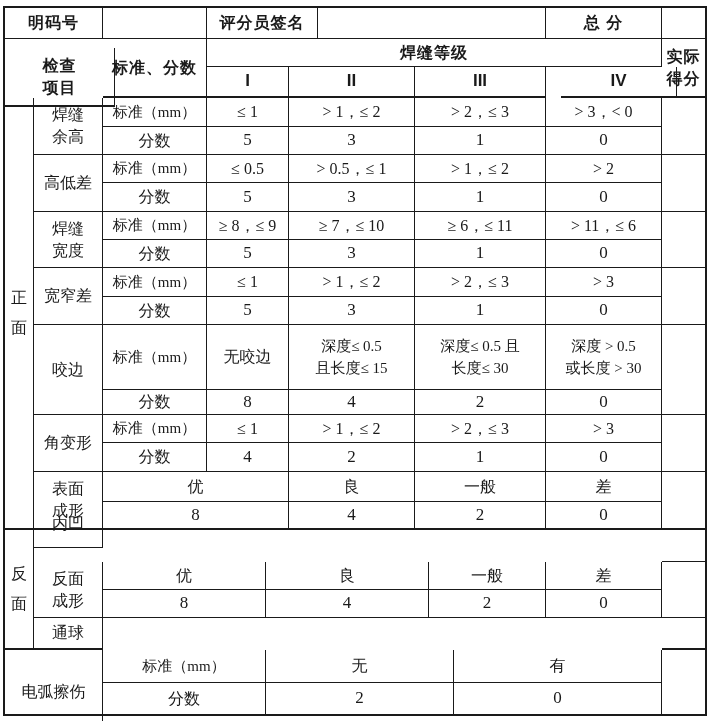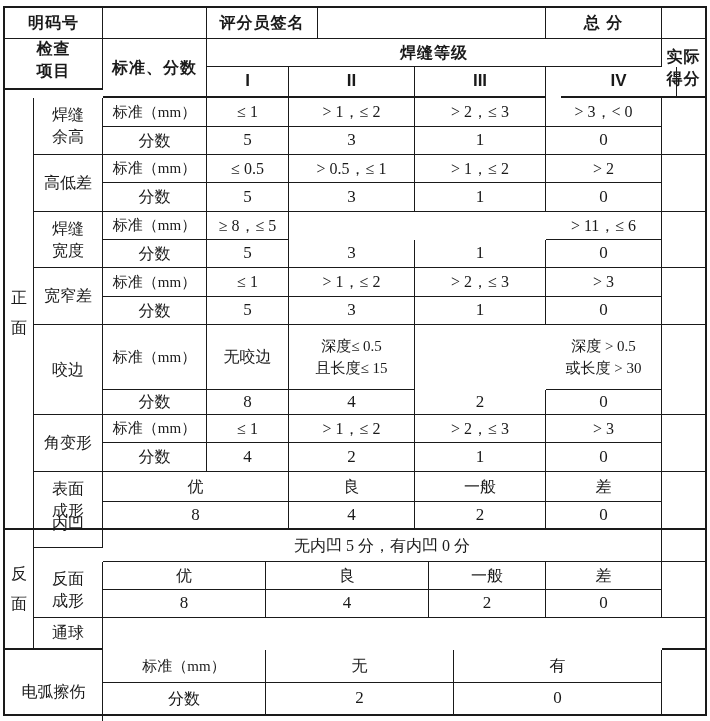--- a/index.html
+++ b/index.html
@@ -23,21 +23,21 @@
 
 <div class="sheet">
 
   <div class="cell hd" style="left:0;top:0;width:98px;height:31px">明码号</div>
   <div class="cell" style="left:98px;top:0;width:104px;height:31px"></div>
   <div class="cell hd" style="left:202px;top:0;width:111px;height:31px">评分员签名</div>
   <div class="cell" style="left:313px;top:0;width:228px;height:31px"></div>
   <div class="cell hd" style="left:541px;top:0;width:116px;height:31px">总 分</div>
   <div class="cell nr" style="left:657px;top:0;width:43px;height:31px"></div>
 
-  <div class="cell hd bb2" style="left:0;top:23px;width:98px;height:59px">检查
+  <div class="cell hd bb2" style="left:0;top:40px;width:110px;height:59px">检查
 项目</div>
   <div class="cell hd bb2" style="left:98px;top:31px;width:104px;height:59px">标准、分数</div>
   <div class="cell hd" style="left:202px;top:31px;width:455px;height:28px">焊缝等级</div>
   <div class="cell rom bb2" style="left:202px;top:59px;width:82px;height:31px">I</div>
   <div class="cell rom bb2" style="left:410px;top:59px;width:131px;height:31px">III</div>
   <div class="cell rom bb2" style="left:284px;top:59px;width:126px;height:31px">II</div>
   <div class="cell rom bb2" style="left:556px;top:59px;width:116px;height:31px">IV</div>
   <div class="cell hd bb2 nr" style="left:657px;top:31px;width:43px;height:59px">实际
 得分</div>
 
@@ -69,21 +69,23 @@
   <div class="cell" style="left:98px;top:175px;width:104px;height:29px">分数</div>
   <div class="cell num" style="left:202px;top:175px;width:82px;height:29px">5</div>
   <div class="cell num" style="left:284px;top:175px;width:126px;height:29px">3</div>
   <div class="cell num" style="left:410px;top:175px;width:131px;height:29px">1</div>
   <div class="cell num" style="left:541px;top:175px;width:116px;height:29px">0</div>
   <div class="cell nr" style="left:657px;top:147px;width:43px;height:57px"></div>
 
   <div class="cell" style="left:29px;top:204px;width:69px;height:56px">焊缝
 宽度</div>
   <div class="cell small" style="left:98px;top:204px;width:104px;height:28px">标准（mm）</div>
-  <div class="cell" style="left:202px;top:204px;width:82px;height:28px">≥ 8，≤ 5</div>
+  <div class="cell" style="left:202px;top:204px;width:82px;height:28px">≥ 8，≤ 9</div>
+  <div class="cell" style="left:284px;top:204px;width:126px;height:28px">≥ 7，≤ 10</div>
+  <div class="cell" style="left:410px;top:204px;width:131px;height:28px">≥ 6，≤ 11</div>
   <div class="cell" style="left:541px;top:204px;width:116px;height:28px">&gt; 11，≤ 6</div>
   <div class="cell" style="left:98px;top:232px;width:104px;height:28px">分数</div>
   <div class="cell num" style="left:202px;top:232px;width:82px;height:28px">5</div>
   <div class="cell num" style="left:284px;top:232px;width:126px;height:28px">3</div>
   <div class="cell num" style="left:410px;top:232px;width:131px;height:28px">1</div>
   <div class="cell num" style="left:541px;top:232px;width:116px;height:28px">0</div>
   <div class="cell nr" style="left:657px;top:204px;width:43px;height:56px"></div>
 
   <div class="cell" style="left:29px;top:260px;width:69px;height:57px">宽窄差</div>
   <div class="cell small" style="left:98px;top:260px;width:104px;height:29px">标准（mm）</div>
@@ -96,20 +98,22 @@
   <div class="cell num" style="left:284px;top:289px;width:126px;height:28px">3</div>
   <div class="cell num" style="left:410px;top:289px;width:131px;height:28px">1</div>
   <div class="cell num" style="left:541px;top:289px;width:116px;height:28px">0</div>
   <div class="cell nr" style="left:657px;top:260px;width:43px;height:57px"></div>
 
   <div class="cell" style="left:29px;top:317px;width:69px;height:90px">咬边</div>
   <div class="cell small" style="left:98px;top:317px;width:104px;height:65px">标准（mm）</div>
   <div class="cell" style="left:202px;top:317px;width:82px;height:65px">无咬边</div>
   <div class="cell small" style="left:284px;top:317px;width:126px;height:65px">深度≤ 0.5
 且长度≤ 15</div>
+  <div class="cell small" style="left:410px;top:317px;width:131px;height:65px">深度≤ 0.5 且
+长度≤ 30</div>
   <div class="cell small" style="left:541px;top:317px;width:116px;height:65px">深度 &gt; 0.5
 或长度 &gt; 30</div>
   <div class="cell" style="left:98px;top:382px;width:104px;height:25px">分数</div>
   <div class="cell num" style="left:202px;top:382px;width:82px;height:25px">8</div>
   <div class="cell num" style="left:284px;top:382px;width:126px;height:25px">4</div>
   <div class="cell num" style="left:410px;top:382px;width:131px;height:25px">2</div>
   <div class="cell num" style="left:541px;top:382px;width:116px;height:25px">0</div>
   <div class="cell nr" style="left:657px;top:317px;width:43px;height:90px"></div>
 
   <div class="cell" style="left:29px;top:407px;width:69px;height:57px">角变形</div>
@@ -131,21 +135,20 @@
   <div class="cell" style="left:284px;top:464px;width:126px;height:30px">良</div>
   <div class="cell" style="left:410px;top:464px;width:131px;height:30px">一般</div>
   <div class="cell" style="left:541px;top:464px;width:116px;height:30px">差</div>
   <div class="cell num bb2" style="left:98px;top:494px;width:186px;height:28px">8</div>
   <div class="cell num bb2" style="left:284px;top:494px;width:126px;height:28px">4</div>
   <div class="cell num bb2" style="left:410px;top:494px;width:131px;height:28px">2</div>
   <div class="cell num bb2" style="left:541px;top:494px;width:116px;height:28px">0</div>
   <div class="cell nr bb2" style="left:657px;top:464px;width:43px;height:58px"></div>
 
   <div class="cell" style="left:29px;top:492px;width:69px;height:48px">内凹</div>
-  <div class="cell" style="left:98px;top:522px;width:559px;height:32px">无内凹 5 分，有内凹 0 分</div>
   <div class="cell nr" style="left:657px;top:522px;width:43px;height:32px"></div>
 
   <div class="cell" style="left:29px;top:554px;width:69px;height:56px">反面
 成形</div>
   <div class="cell" style="left:98px;top:554px;width:163px;height:28px">优</div>
   <div class="cell" style="left:261px;top:554px;width:163px;height:28px">良</div>
   <div class="cell" style="left:424px;top:554px;width:117px;height:28px">一般</div>
   <div class="cell" style="left:541px;top:554px;width:116px;height:28px">差</div>
   <div class="cell num" style="left:98px;top:582px;width:163px;height:28px">8</div>
   <div class="cell num" style="left:261px;top:582px;width:163px;height:28px">4</div>

